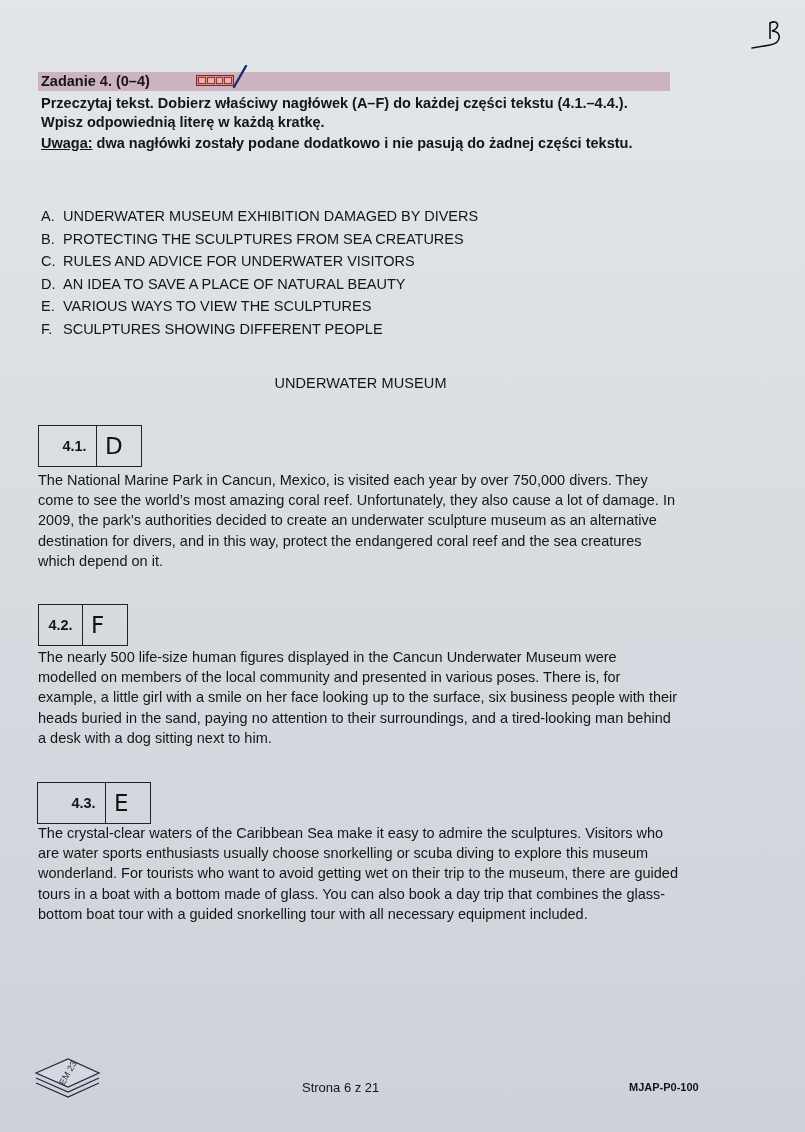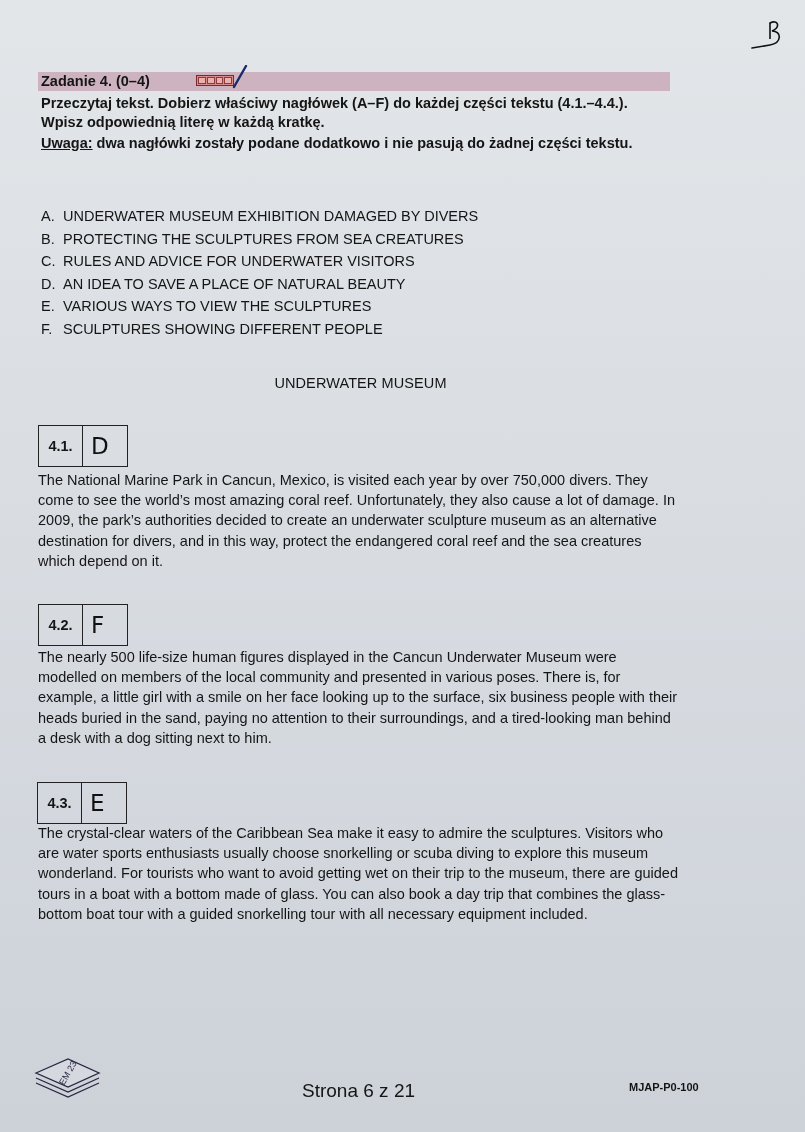--- a/index.html
+++ b/index.html
@@ -62,21 +62,21 @@
       font-family: "DejaVu Sans", sans-serif; font-size: 23px; font-weight: normal; color: #111;
     }
 
     .para {
       position: absolute; left: 38px; width: 640px;
       font-size: 14.5px; line-height: 20.2px;
     }
 
     .footer-logo { position: absolute; left: 33px; top: 1038px; width: 70px; height: 50px; }
     .page-num {
-      position: absolute; left: 302px; top: 1067px; font-size: 19px;
+      position: absolute; left: 302px; top: 1067px; font-size: 13px;
     }
     .code {
       position: absolute; left: 589px; top: 1068px; font-size: 11px; font-weight: bold; margin-left: 40px;
     }
   </style>
 </head>
 <body>
 
 <div class="page">
 
@@ -105,33 +105,33 @@
     <li><span class="letter">A.</span><span>UNDERWATER MUSEUM EXHIBITION DAMAGED BY DIVERS</span></li>
     <li><span class="letter">B.</span><span>PROTECTING THE SCULPTURES FROM SEA CREATURES</span></li>
     <li><span class="letter">C.</span><span>RULES AND ADVICE FOR UNDERWATER VISITORS</span></li>
     <li><span class="letter">D.</span><span>AN IDEA TO SAVE A PLACE OF NATURAL BEAUTY</span></li>
     <li><span class="letter">E.</span><span>VARIOUS WAYS TO VIEW THE SCULPTURES</span></li>
     <li><span class="letter">F.</span><span>SCULPTURES SHOWING DIFFERENT PEOPLE</span></li>
   </ul>
 
   <div class="section-title">UNDERWATER MUSEUM</div>
 
-  <div class="answer-box" style="left:38px; top:412px;">
+  <div class="answer-box" style="left:38px; top:412px;padding-left:14px;">
     <div class="num">4.1.</div>
     <div class="ans">D</div>
   </div>
   <div class="para" style="top:457px;">The National Marine Park in Cancun, Mexico, is visited each year by over 750,000 divers. They come to see the world’s most amazing coral reef. Unfortunately, they also cause a lot of damage. In 2009, the park’s authorities decided to create an underwater sculpture museum as an alternative destination for divers, and in this way, protect the endangered coral reef and the sea creatures which depend on it.</div>
 
   <div class="answer-box" style="left:38px; top:591px;">
     <div class="num">4.2.</div>
     <div class="ans">F</div>
   </div>
   <div class="para" style="top:634px;">The nearly 500 life-size human figures displayed in the Cancun Underwater Museum were modelled on members of the local community and presented in various poses. There is, for example, a little girl with a smile on her face looking up to the surface, six business people with their heads buried in the sand, paying no attention to their surroundings, and a tired-looking man behind a desk with a dog sitting next to him.</div>
 
-  <div class="answer-box" style="left:37px; top:769px;">
+  <div class="answer-box" style="left:37px; top:769px;padding-left:24px;">
     <div class="num">4.3.</div>
     <div class="ans">E</div>
   </div>
   <div class="para" style="top:810px;">The crystal-clear waters of the Caribbean Sea make it easy to admire the sculptures. Visitors who are water sports enthusiasts usually choose snorkelling or scuba diving to explore this museum wonderland. For tourists who want to avoid getting wet on their trip to the museum, there are guided tours in a boat with a bottom made of glass. You can also book a day trip that combines the glass-bottom boat tour with a guided snorkelling tour with all necessary equipment included.</div>
 
   <svg class="footer-logo" viewBox="0 0 70 50">
     <g fill="none" stroke="#2a2440" stroke-width="1.3">
       <path d="M3 32 L35 46 L66 32"></path>
       <path d="M3 27 L35 41 L66 27"></path>
       <path d="M3 22 L35 8 L66 22 L35 36 Z" fill="#d5d9df"></path>

